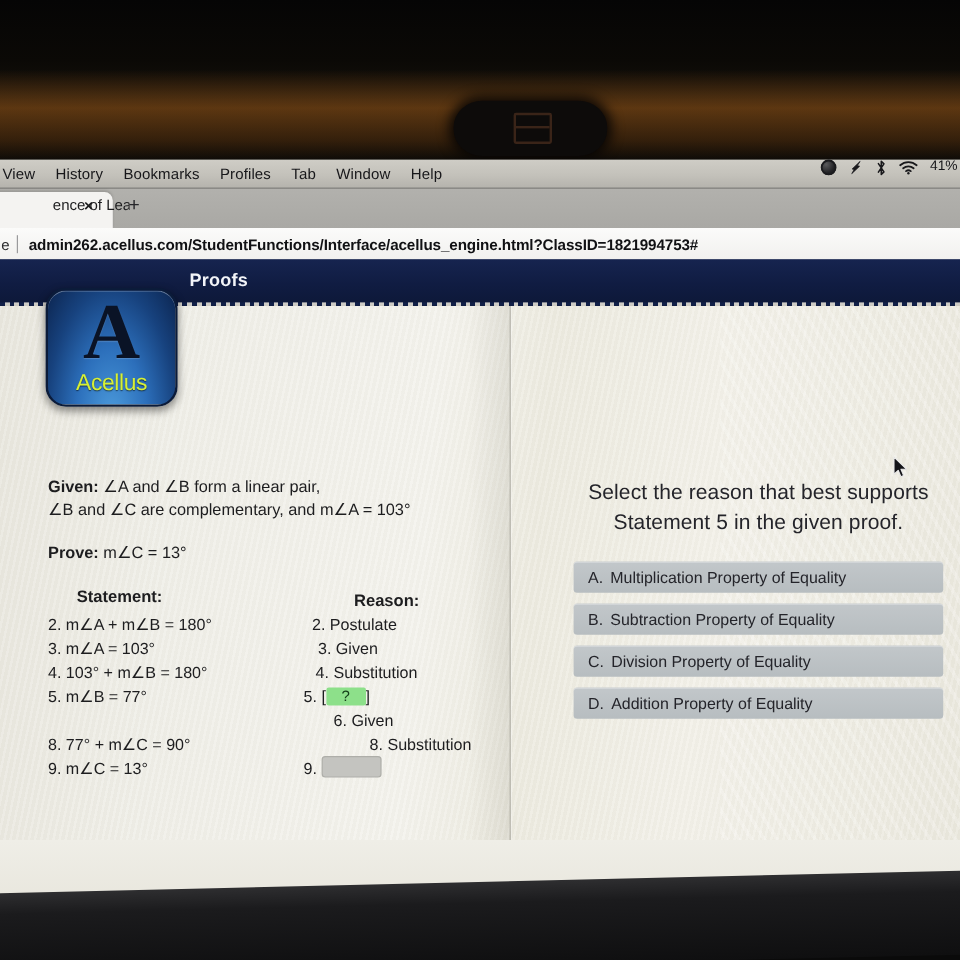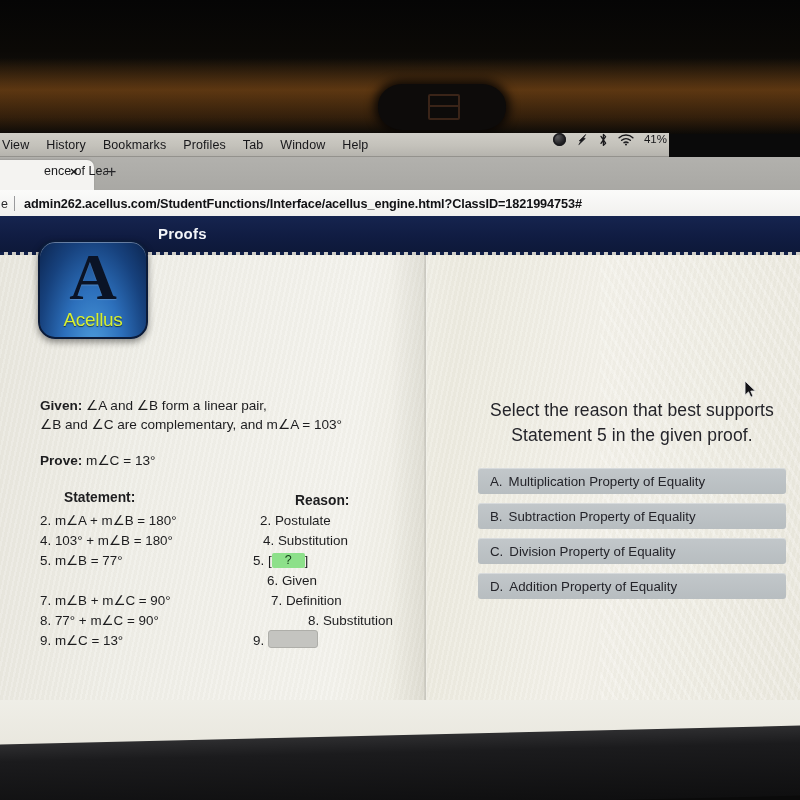--- a/index.html
+++ b/index.html
@@ -59,21 +59,21 @@
     left: 0; top: 9px;
     width: 100%;
     height: 2px;
     background: #3a2418;
   }
 
   
   .menubar {
     position: absolute;
     left: 0; top: 133px;
-    width: 669px; height: 24px;
+    width: 800px; height: 24px;
     background: linear-gradient(180deg,#cfcdc6 0%, #c3c1ba 55%, #b4b2ac 100%);
     display: flex;
     align-items: center;
     box-shadow: inset 0 -1px 0 rgba(0,0,0,0.18);
   }
   .menu-items {
     display: flex;
     align-items: center;
     gap: 17px;
     padding-left: 2px;
@@ -485,33 +485,33 @@
       <span class="th-stmt">Statement:</span>
       <span class="th-rsn">Reason:</span>
     </div>
 
     <div class="rows" id="proof-rows">
         <div class="prow">
           <span class="p-stmt">2. m∠A + m∠B = 180°</span>
           <span class="p-rsn" style="left: 220px;"><span>2. Postulate</span></span>
         </div>
         <div class="prow">
+          <span class="p-stmt">3. m∠A = 103°</span>
+          <span class="p-rsn" style="left: 225px;"><span>3. Given</span></span>
+        </div>
+        <div class="prow">
           <span class="p-stmt">4. 103° + m∠B = 180°</span>
           <span class="p-rsn" style="left: 223px;"><span>4. Substitution</span></span>
         </div>
         <div class="prow">
           <span class="p-stmt">5. m∠B = 77°</span>
           <span class="p-rsn" style="left: 213px;"><span>5.</span><span class="brk"> [</span><span class="blank-green">?</span><span class="brk">] </span></span>
         </div>
         <div class="prow">
-          <span class="p-rsn" style="left: 227px;"><span>6. Given</span></span>
-        </div>
-        <div class="prow">
-          <span class="p-stmt">7. m∠B + m∠C = 90°</span>
-          <span class="p-rsn" style="left: 231px;"><span>7. Definition</span></span>
+          <span class="p-rsn" style="left: 238px;"><span>6. Given</span></span>
         </div>
         <div class="prow">
           <span class="p-stmt">8.  77° + m∠C = 90°</span>
           <span class="p-rsn" style="left: 234px; margin-left: 34px;"><span>8. Substitution</span></span>
         </div>
         <div class="prow">
           <span class="p-stmt">9. m∠C =  13°</span>
           <span class="p-rsn" style="left: 213px;"><span>9.</span><span> </span><span class="blank-gray"></span></span>
         </div>
       </div>

